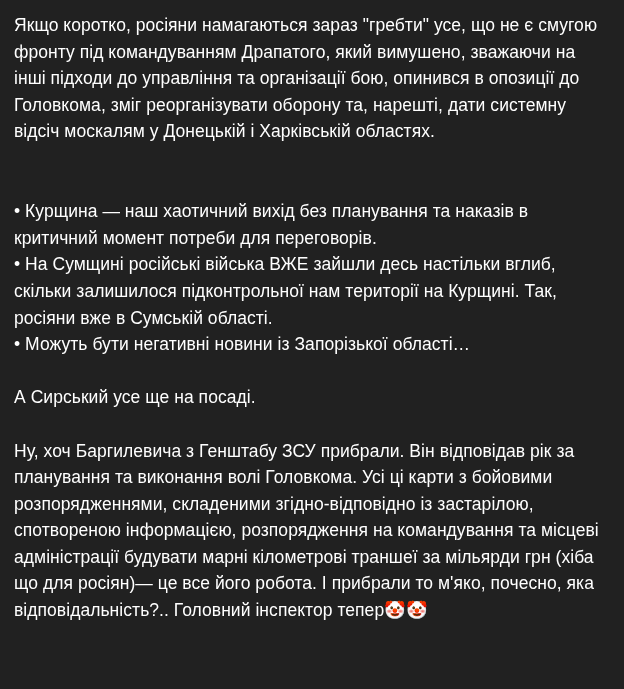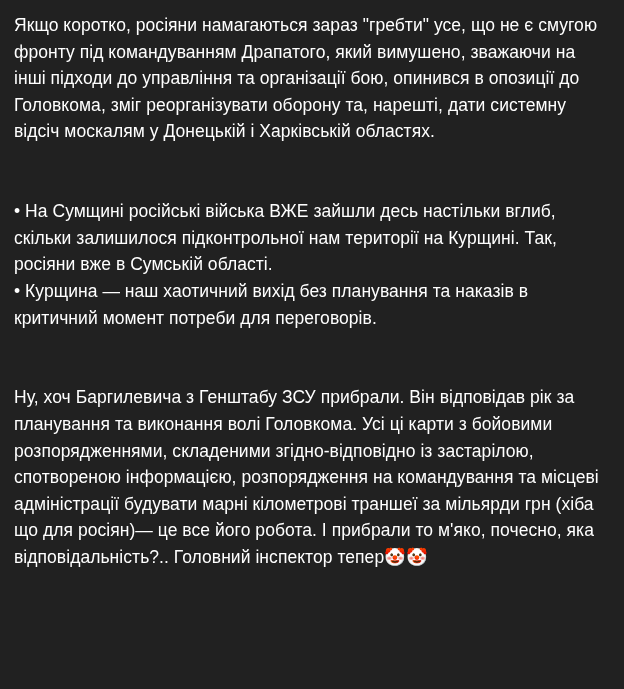--- a/index.html
+++ b/index.html
@@ -39,18 +39,20 @@
     letter-spacing: 0;
   }
 </style>
 </head>
 <body style="background: rgb(33, 33, 33);">
 
 <div class="message">
   <p class="para">Якщо коротко, росіяни намагаються зараз "гребти" усе, що не є смугою фронту під командуванням Драпатого, який вимушено, зважаючи на інші підходи до управління та організації бою, опинився в опозиції до Головкома, зміг реорганізувати оборону та, нарешті, дати системну відсіч москалям у Донецькій і Харківській областях.</p>
   <div class="spacer"></div>
   <div class="spacer"></div>
+  <p class="bullet">• Курщина — наш хаотичний вихід без планування та наказів в критичний момент потреби для переговорів.</p>
   <p class="bullet">• На Сумщині російські війська ВЖЕ зайшли десь настільки вглиб, скільки залишилося підконтрольної нам території на Курщині. Так, росіяни вже в Сумській області.</p>
-  <p class="bullet">• Курщина — наш хаотичний вихід без планування та наказів в критичний момент потреби для переговорів.</p>
+  <p class="bullet">• Можуть бути негативні новини із Запорізької області…</p>
   <div class="spacer"></div>
+  <p class="para">А Сирський усе ще на посаді.</p>
   <div class="spacer"></div>
   <p class="para"><span>Ну, хоч Баргилевича з Генштабу ЗСУ прибрали. Він відповідав рік за планування та виконання волі Головкома. Усі ці карти з бойовими розпорядженнями, складеними згідно-відповідно із застарілою, спотвореною інформацією, розпорядження на командування та місцеві адміністрації будувати марні кілометрові траншеї за мільярди грн (хіба що для росіян)— це все його робота. І прибрали то м'яко, почесно, яка відповідальність?.. Головний інспектор тепер</span><span class="emoji">🤡🤡</span></p>
 </div>
 
 </body></html>

